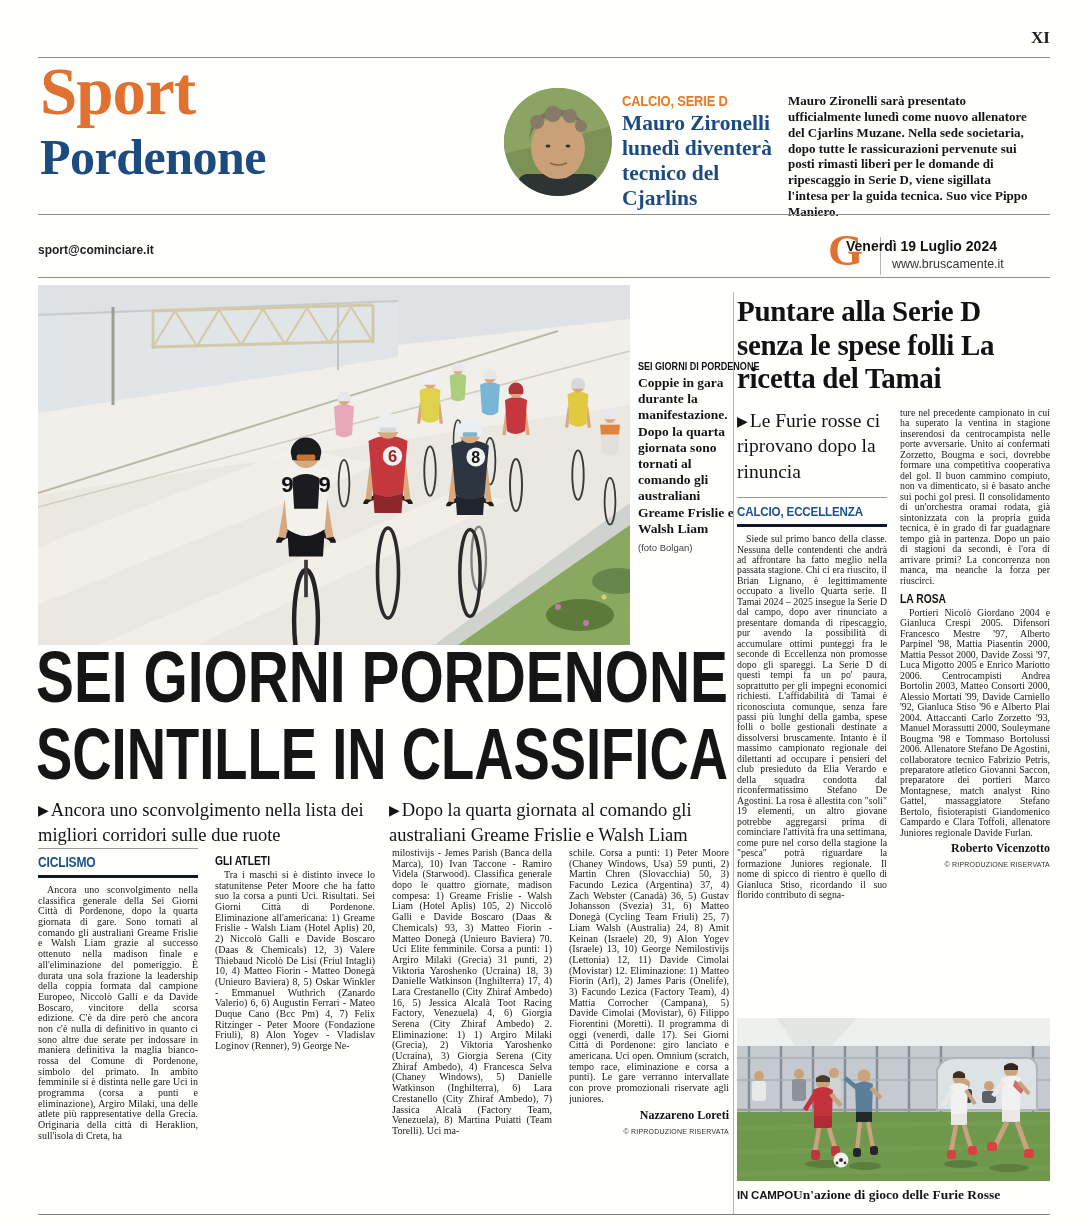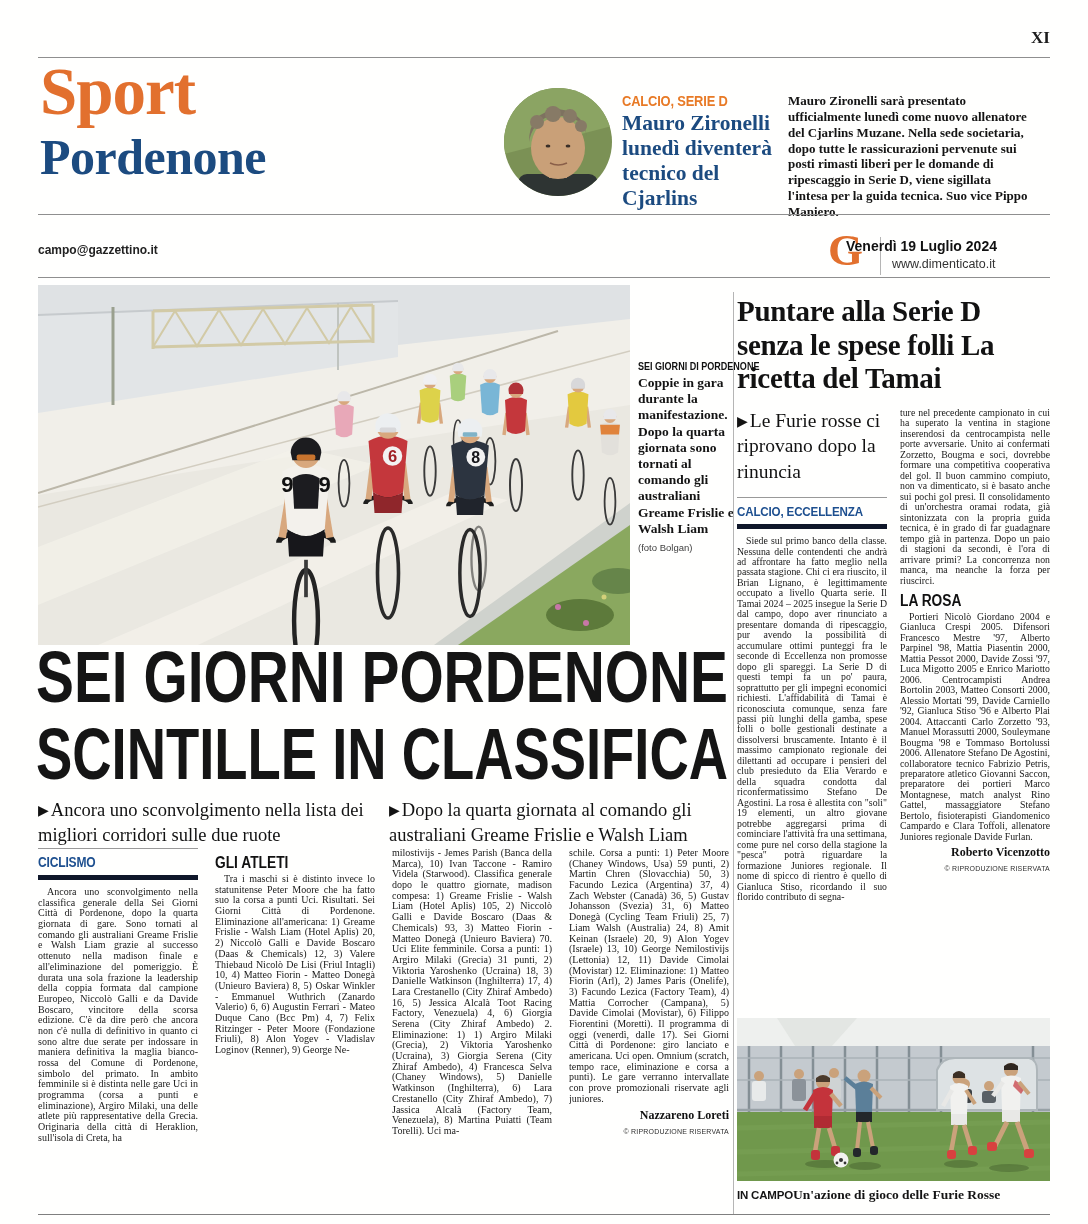--- a/index.html
+++ b/index.html
@@ -37,25 +37,25 @@
   #main-headline{top:638px;left:36px;}
   
   .deck{font-size:18.5px;line-height:1.33;color:#121212;}
   #deck1{top:798px;left:38px;width:338px;}
   #deck2{top:798px;left:389px;width:344px;}
   .arrow{font-size:14px;vertical-align:1px;margin-right:2px;}
 
   
   #main-cols{top:848px;left:38px;width:692px;height:368px;display:flex;gap:17px;overflow:hidden;}
   .col{width:160px;overflow:hidden;}
-  .sect-label{border-top:1px solid #999;border-bottom:5px solid #0f172a;padding:4px 0 4px;margin-bottom:7px;}
+  .sect-label{border-top:1px solid #999;border-bottom:3px solid #0f172a;padding:4px 0 4px;margin-bottom:7px;}
   .sect-label span{font-size:14px;font-weight:bold;color:#1d4f8f;letter-spacing:-.2px;}
   .body-txt{font-size:10px;line-height:1.07;text-align:justify;color:#181818;}
   .indent{text-indent:9px;}
-  .subhead{font-size:16px;font-weight:bold;color:#111;margin:6px 0 2px;font-family:"Liberation Sans",sans-serif;}
+  .subhead{font-size:12px;font-weight:bold;color:#111;margin:6px 0 2px;font-family:"Liberation Sans",sans-serif;}
   .byline{font-size:12px;font-weight:bold;text-align:right;margin-top:3px;color:#111;}
   .copyright{font-size:7px;text-align:right;color:#2e2e2e;margin-top:5px;letter-spacing:.2px;font-family:"Liberation Sans",sans-serif;}
 
   
   #divider-articles{left:733px;top:292px;height:922px;}
   #side-headline{top:295px;left:737px;width:308px;font-size:29px;font-weight:bold;line-height:1.16;color:#121212;letter-spacing:-.3px;}
   #side-cols{top:408px;left:737px;width:313px;height:602px;display:flex;gap:13px;overflow:hidden;}
   .scol{width:150px;overflow:hidden;}
   #side-deck{font-size:19.5px;line-height:1.3;color:#121212;margin-bottom:13px;}
   .sbody{font-size:9.8px;line-height:1.07;text-align:justify;color:#181818;}
@@ -92,25 +92,25 @@
       <ellipse cx="44" cy="58" rx="2.4" ry="1.5" fill="#3a2f28"></ellipse>
       <ellipse cx="64" cy="58" rx="2.4" ry="1.5" fill="#3a2f28"></ellipse>
       <path d="M46,75 Q54,79 63,75" stroke="#8a5f49" stroke-width="1.6" fill="none"></path>
     </svg>
   </div>
   <div class="abs sans" id="topbox-kicker"><span class="cond">CALCIO, SERIE D</span></div>
   <div class="abs" id="topbox-headline">Mauro Zironelli lunedì diventerà tecnico del Cjarlins</div>
   <div class="abs" id="topbox-body">Mauro Zironelli sarà presentato ufficialmente lunedì come nuovo allenatore del Cjarlins Muzane. Nella sede societaria, dopo tutte le rassicurazioni pervenute sui posti rimasti liberi per le domande di ripescaggio in Serie D, viene sigillata l'intesa per la guida tecnica. Suo vice Pippo Maniero.</div>
 
   <div class="rule" style="top:214px;left:38px;width:1012px;"></div>
-  <div class="abs sans" id="email">campo@gazzettino.it</div>
+  <div class="abs sans" id="email">sport@cominciare.it</div>
   <div class="abs" id="g-logo">G</div>
   <div class="vrule" style="left:880px;top:237px;height:38px;"></div>
   <div class="abs sans" id="date-line">Venerdì 19 Luglio 2024</div>
-  <div class="abs sans" id="site-line">www.dimenticato.it</div>
+  <div class="abs sans" id="site-line">www.bruscamente.it</div>
   <div class="rule" style="top:277px;left:38px;width:1012px;"></div>
 
   <div class="abs" id="cycling-photo">
     <svg width="592" height="360" viewBox="0 0 592 360">
       <rect width="592" height="360" fill="#eae8e1"></rect>
       <rect width="592" height="100" fill="#dfe2e4"></rect>
       <polygon points="0,100 592,34 592,120 0,210" fill="#f1efe9"></polygon>
       <polygon points="0,30 360,16 360,72 0,128" fill="#e2e5e7"></polygon>
       <line x1="0" y1="30" x2="360" y2="16" stroke="#c6cacd" stroke-width="2"></line>
       <line x1="75" y1="22" x2="75" y2="120" stroke="#9aa08f" stroke-width="3"></line>

